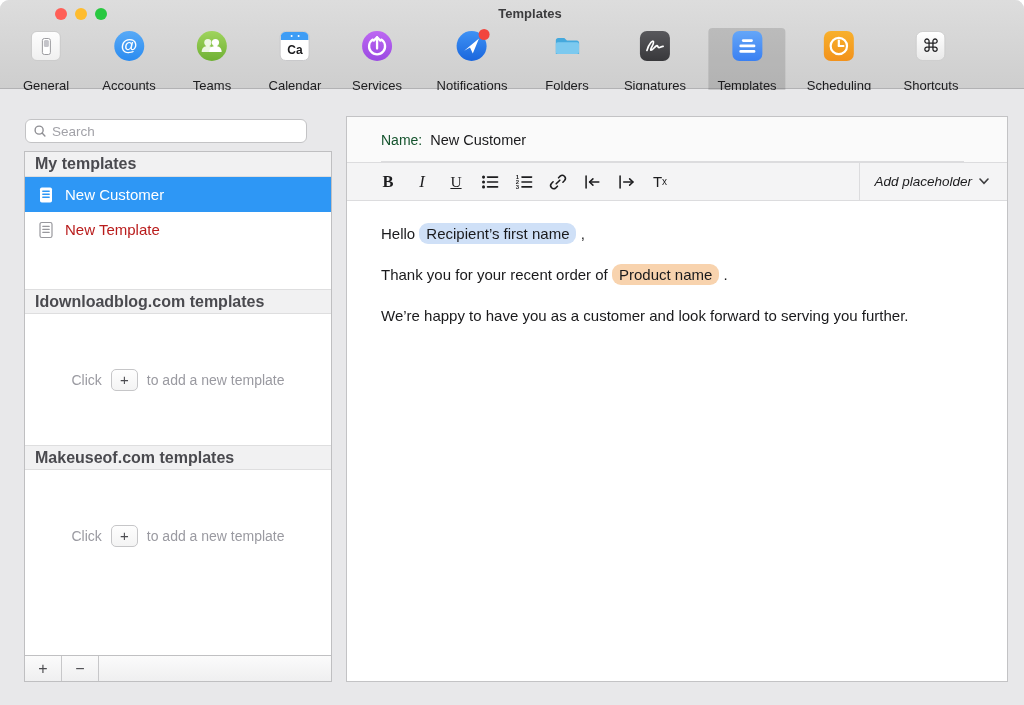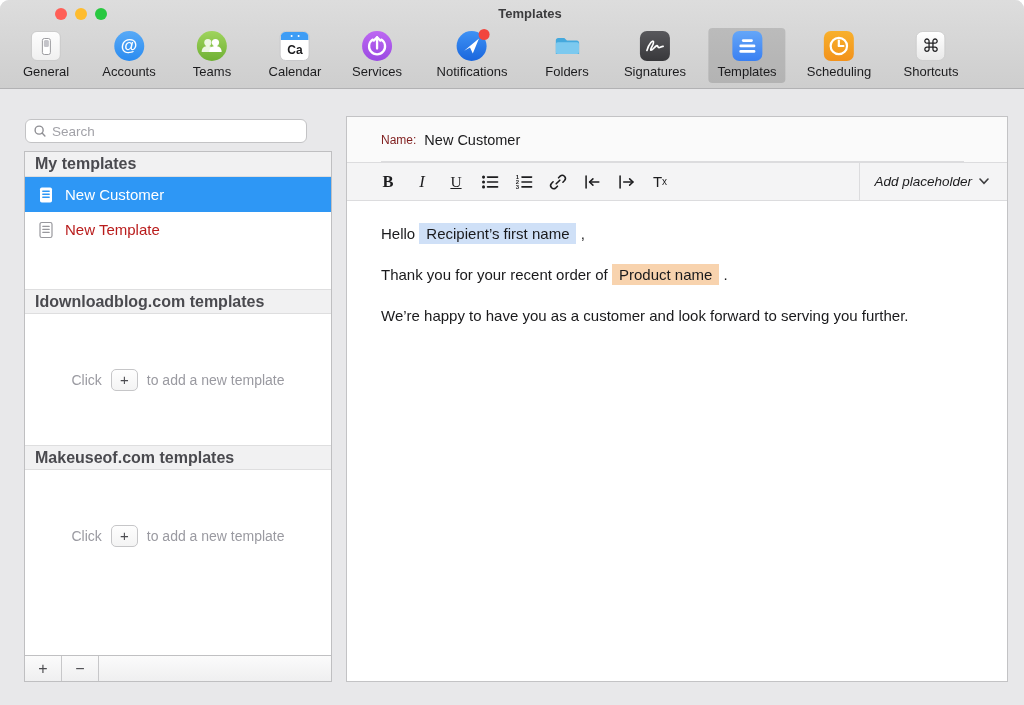--- a/index.html
+++ b/index.html
@@ -10,21 +10,21 @@
   .chrome { position:absolute; left:0; right:0; top:0; height:89px; background:linear-gradient(#dddddd,#cecece); border-bottom:1px solid #b2b2b4;padding-left:36px; }
   .titlebar { position:relative; height:27px; }
   .traffic { position:absolute; top:8px; width:12px; height:12px; border-radius:50%; }
   .t-close { left:19px; background:var(--traffic-close,#ff5f57); }
   .t-min { left:39px; background:var(--traffic-minimize,#febc2e); }
   .t-zoom { left:59px; background:var(--traffic-zoom,#28c840); }
   .win-title { position:absolute; top:6px; left:0; right:0; text-align:center; font-size:13px; font-weight:600; color:#3c3c3e; }
 
   .tb-item { position:absolute; top:28px; transform:translateX(-50%); display:flex; flex-direction:column; align-items:center; padding:3px 9px 4px; border-radius:4px; cursor:default; }
   .tb-item.selected { background:rgba(0,0,0,0.135); }
-  .tb-item .lbl { margin-top:3px; font-size:13px; color:#1c1c1e; white-space:nowrap; }
+  .tb-item .lbl { margin-top:17px; font-size:13px; color:#1c1c1e; white-space:nowrap; }
   .ticon { width:30px; height:30px; position:relative; display:flex; align-items:center; justify-content:center; }
   .circ { width:30px; height:30px; border-radius:50%; display:flex; align-items:center; justify-content:center; }
   .rsq { width:30px; height:30px; border-radius:7px; display:flex; align-items:center; justify-content:center; }
   .i-accounts { background:linear-gradient(#58aaf7,#2a8bf0); color:#fff; font-size:17px; font-weight:700; }
   .i-teams { background:linear-gradient(#9fd45d,#6fb033); }
   .i-services { background:linear-gradient(#bd68f2,#9a49e2); }
   .i-notif { background:linear-gradient(#3e92f5,#1a66dd); position:relative; }
   .badge-dot { position:absolute; top:-2px; right:-3px; width:11px; height:11px; border-radius:50%; background:#f2453d; }
   .i-sign { background:linear-gradient(#58585c,#38383b); }
   .i-templates { background:linear-gradient(#64a6f8,#3a80f2); }
@@ -56,39 +56,39 @@
   .add-area { height:131px; background:#fff; display:flex; align-items:center; justify-content:center; gap:9px; color:#9a9aa1; font-size:14px; }
   .mini-add { width:27px; height:22px; border:1px solid #c6c6c8; border-radius:5px; background:linear-gradient(#fefefe,#f4f4f4); display:flex; align-items:center; justify-content:center; font-size:15px; color:#4c4c50; font-weight:400; }
   .side-fill { flex:1; background:#fff; }
   .side-bottom { height:26px; border-top:1px solid #c0c0c2; display:flex; background:linear-gradient(#fbfbfb,#efeff0); }
   .sb-btn { width:37px; border-right:1px solid #c7c7c9; display:flex; align-items:center; justify-content:center; font-size:16px; color:#4c4c50; }
 
   
   .main-panel { position:absolute; left:346px; top:26px; right:16px; bottom:23px; background:#fff; border:1px solid #c3c3c5; display:flex; flex-direction:column; }
   .field-row { height:45px; background:#fafafa; display:flex; align-items:center; padding-left:34px; position:relative; }
   .field-row.name::after { content:""; position:absolute; left:34px; right:43px; bottom:0; border-bottom:1px solid #dcdcde; }
-  .f-label { font-size:12px; color:#7f1d1d; }
+  .f-label { font-size:14px; color:#14532d; }
   .f-value { font-size:14.5px; color:#1a1a1c; margin-left:8px; }
   .clip { position:absolute; right:17px; top:10px; }
 
   .fmt-bar { height:39px; background:#f4f4f5; border-top:1px solid #dcdcde; border-bottom:1px solid #dcdcde; display:flex; align-items:center; padding-left:31px; }
   .fmt-btn { width:20px; height:26px; margin-right:14px; display:flex; align-items:center; justify-content:center; color:#1d1d1f; }
   .g-serif { font-family:"Liberation Serif", serif; font-size:16.5px; }
   .g-bold { font-weight:700; }
   .g-italic { font-style:italic; }
   .g-under { text-decoration:underline; font-size:15.5px; }
   .g-tx { font-size:15px; font-weight:500; }
   .g-tx sub { font-size:10px; }
   .fmt-right { margin-left:auto; display:flex; align-items:center; height:100%;font-style:italic; }
   .fmt-sep { width:1px; height:39px; background:#dcdcde; }
   .add-ph { display:flex; align-items:center; gap:7px; padding:0 18px 0 14px; font-size:13.5px; color:#1c1c1e; height:100%; }
 
   .editor-body { flex:1; padding:22px 34px; font-size:15px; line-height:21px; color:#1a1a1c; }
   .editor-body p { margin-bottom:20px; }
-  .chip { display:inline-block; border-radius:0; padding:1px 7px; line-height:19px; }
+  .chip { display:inline-block; border-radius:9px; padding:1px 7px; line-height:19px; }
   .chip-blue { background:var(--chip-blue,#cfe0f7); }
   .chip-orange { background:var(--chip-orange,#f8d3ae); }
 
   svg { display:block; }
 </style>
 </head>
 <body>
 
 <div class="window">
 

